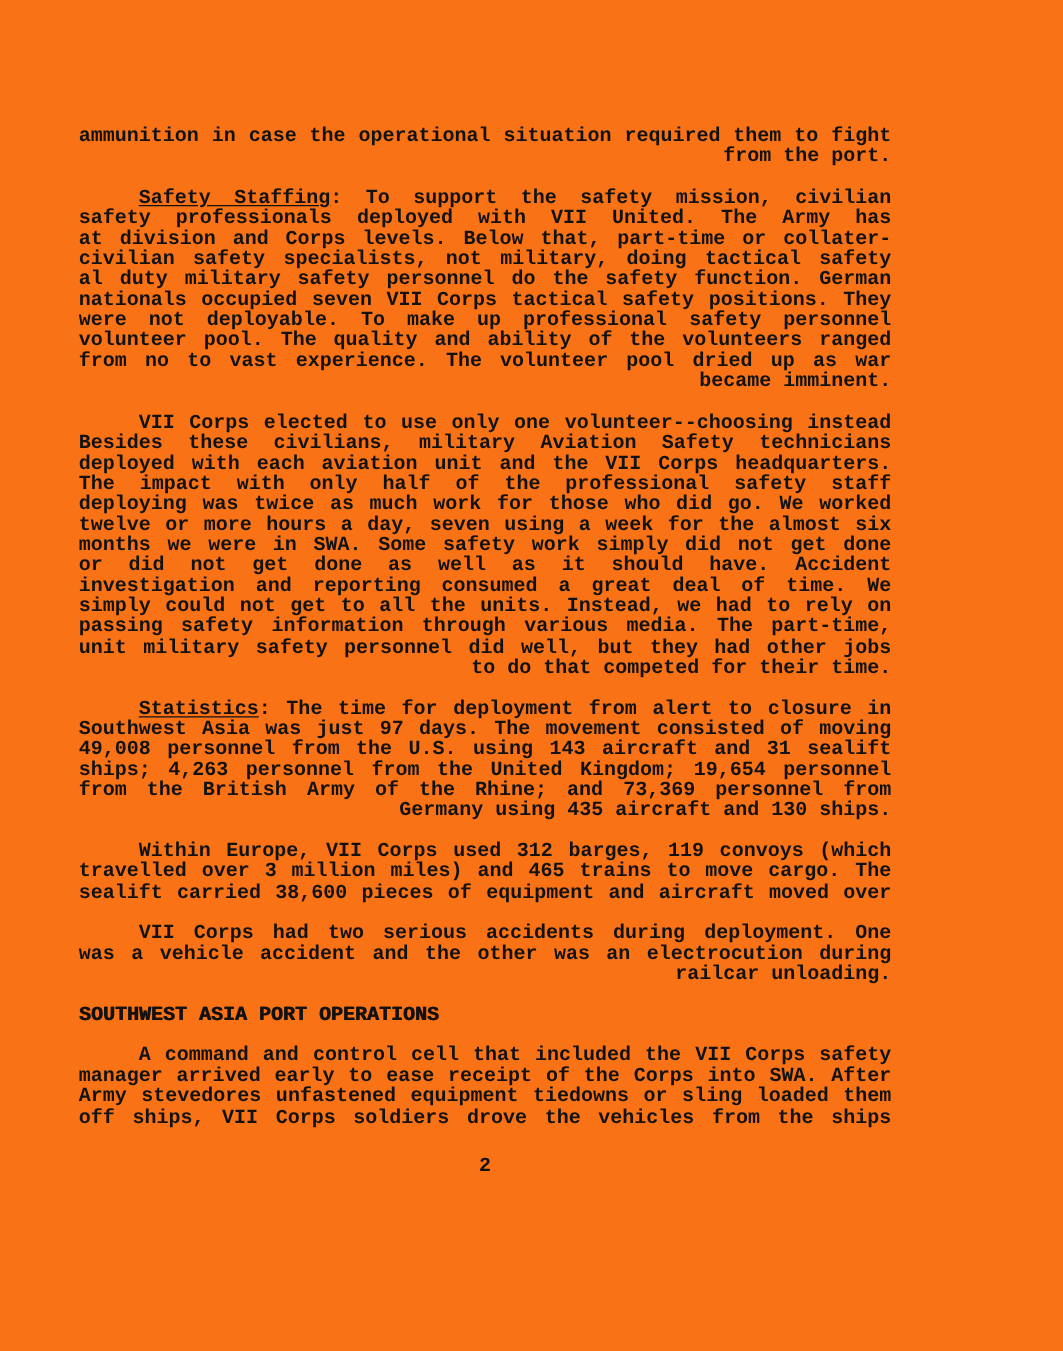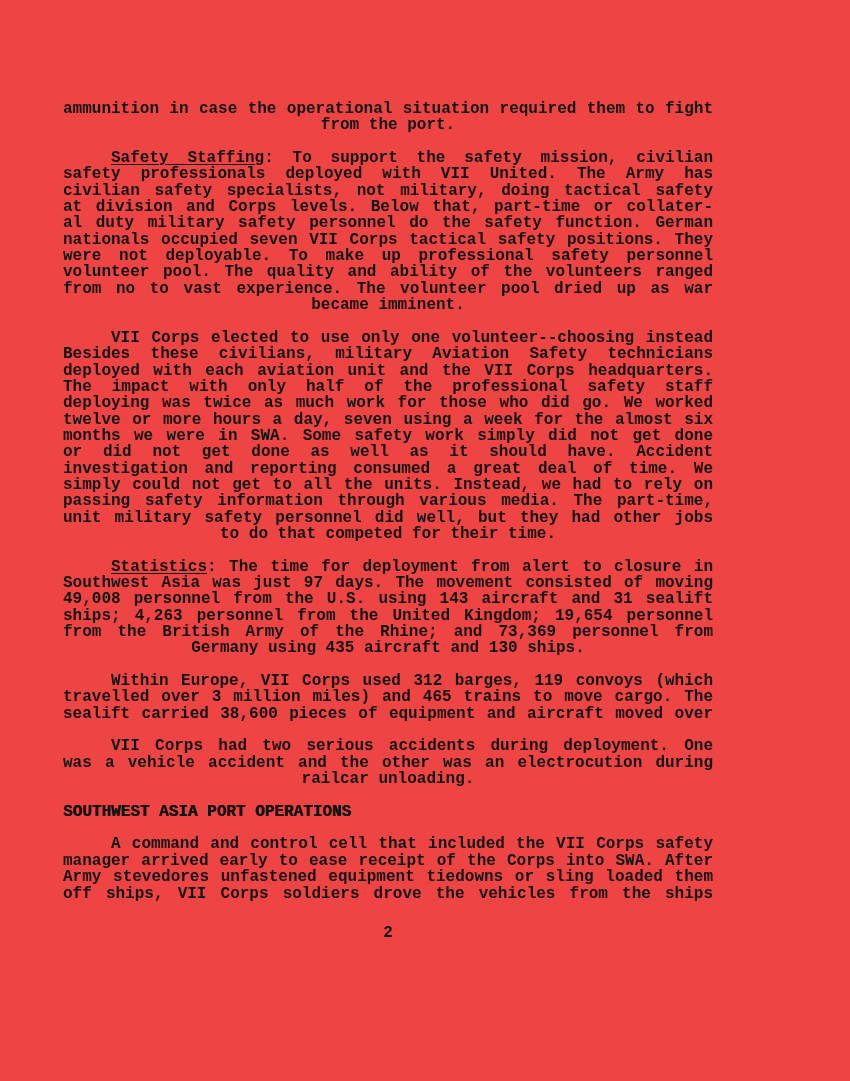--- a/index.html
+++ b/index.html
@@ -4,37 +4,37 @@
 <style>
   html, body {
     margin: 0;
     padding: 0;
     background: #ffffff;
   }
   .page {
     position: relative;
     width: 850px;
     height: 1081px;
-    background: #ef4444;
+    background: #f97316;
     overflow: hidden;
     font-family: "Liberation Mono", "DejaVu Sans Mono", monospace;
     font-size: 16px;
     line-height: 16.35px;
     font-weight: 700;
     color: #121212;
   }
   .textcol {
     position: absolute;
     left: 63px;
     top: 101px;
     width: 650px;
   }
   .para { margin: 0 0 16.35px 0; }
   .line {
-    text-align: center;
+    text-align: right;
     min-height: 16.35px;
   }
   .line.j {
     text-align: justify;
     text-align-last: justify;
   }
   .ind {
     display: inline-block;
     width: 48px;
   }
@@ -58,22 +58,22 @@
   <div class="textcol">
 
     <div class="para">
       <div class="line j">ammunition in case the operational situation required them to fight</div>
       <div class="line">from the port.</div>
     </div>
 
     <div class="para">
       <div class="line j"><span class="ind"></span><span class="u">Safety Staffing</span><span>:  To support the safety mission, civilian</span></div>
       <div class="line j">safety professionals deployed with VII United.  The Army has</div>
+      <div class="line j">at division and Corps levels.  Below that, part-time or collater-</div>
       <div class="line j">civilian safety specialists, not military, doing tactical safety</div>
-      <div class="line j">at division and Corps levels.  Below that, part-time or collater-</div>
       <div class="line j">al duty military safety personnel do the safety function.  German</div>
       <div class="line j">nationals occupied seven VII Corps tactical safety positions. They</div>
       <div class="line j">were not deployable.  To make up professional safety personnel</div>
       <div class="line j">volunteer pool.  The quality and ability of the volunteers ranged</div>
       <div class="line j">from no to vast experience.  The volunteer pool dried up as war</div>
       <div class="line">became imminent.</div>
     </div>
 
     <div class="para">
       <div class="line j"><span class="ind"></span><span>VII Corps elected to use only one volunteer--choosing instead</span></div>

